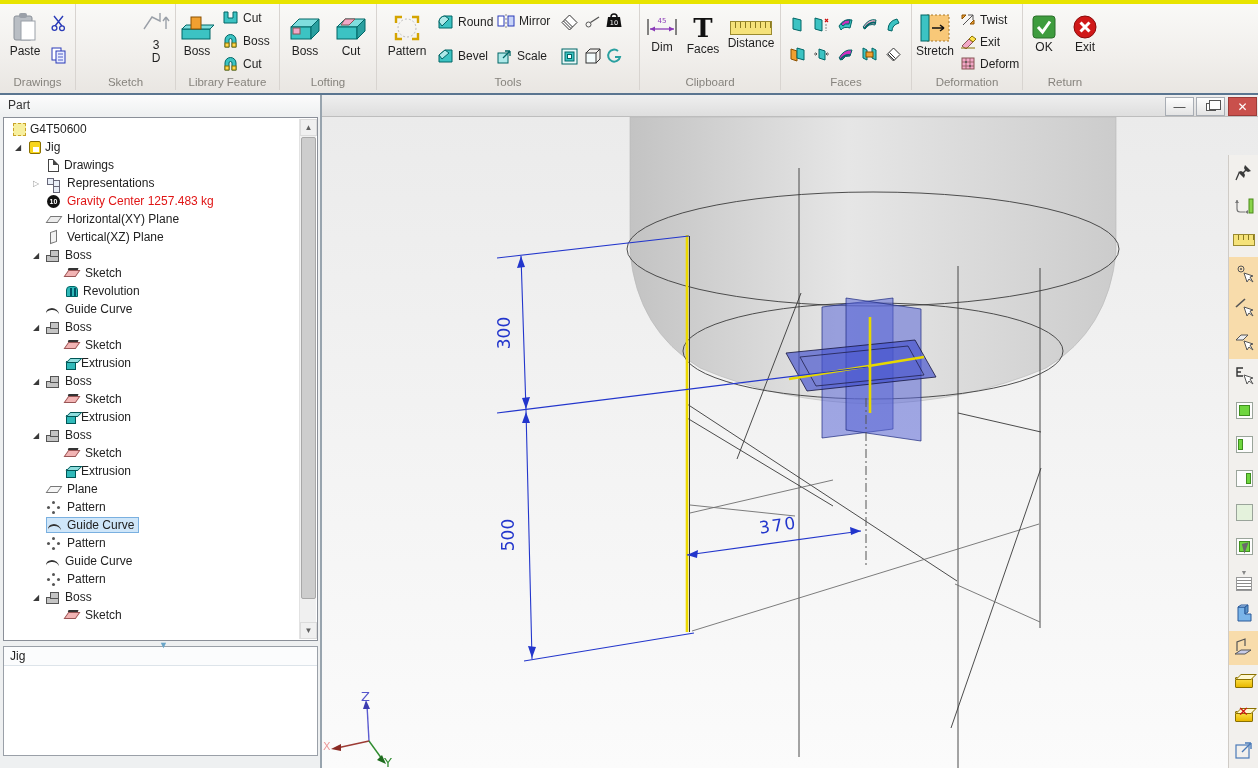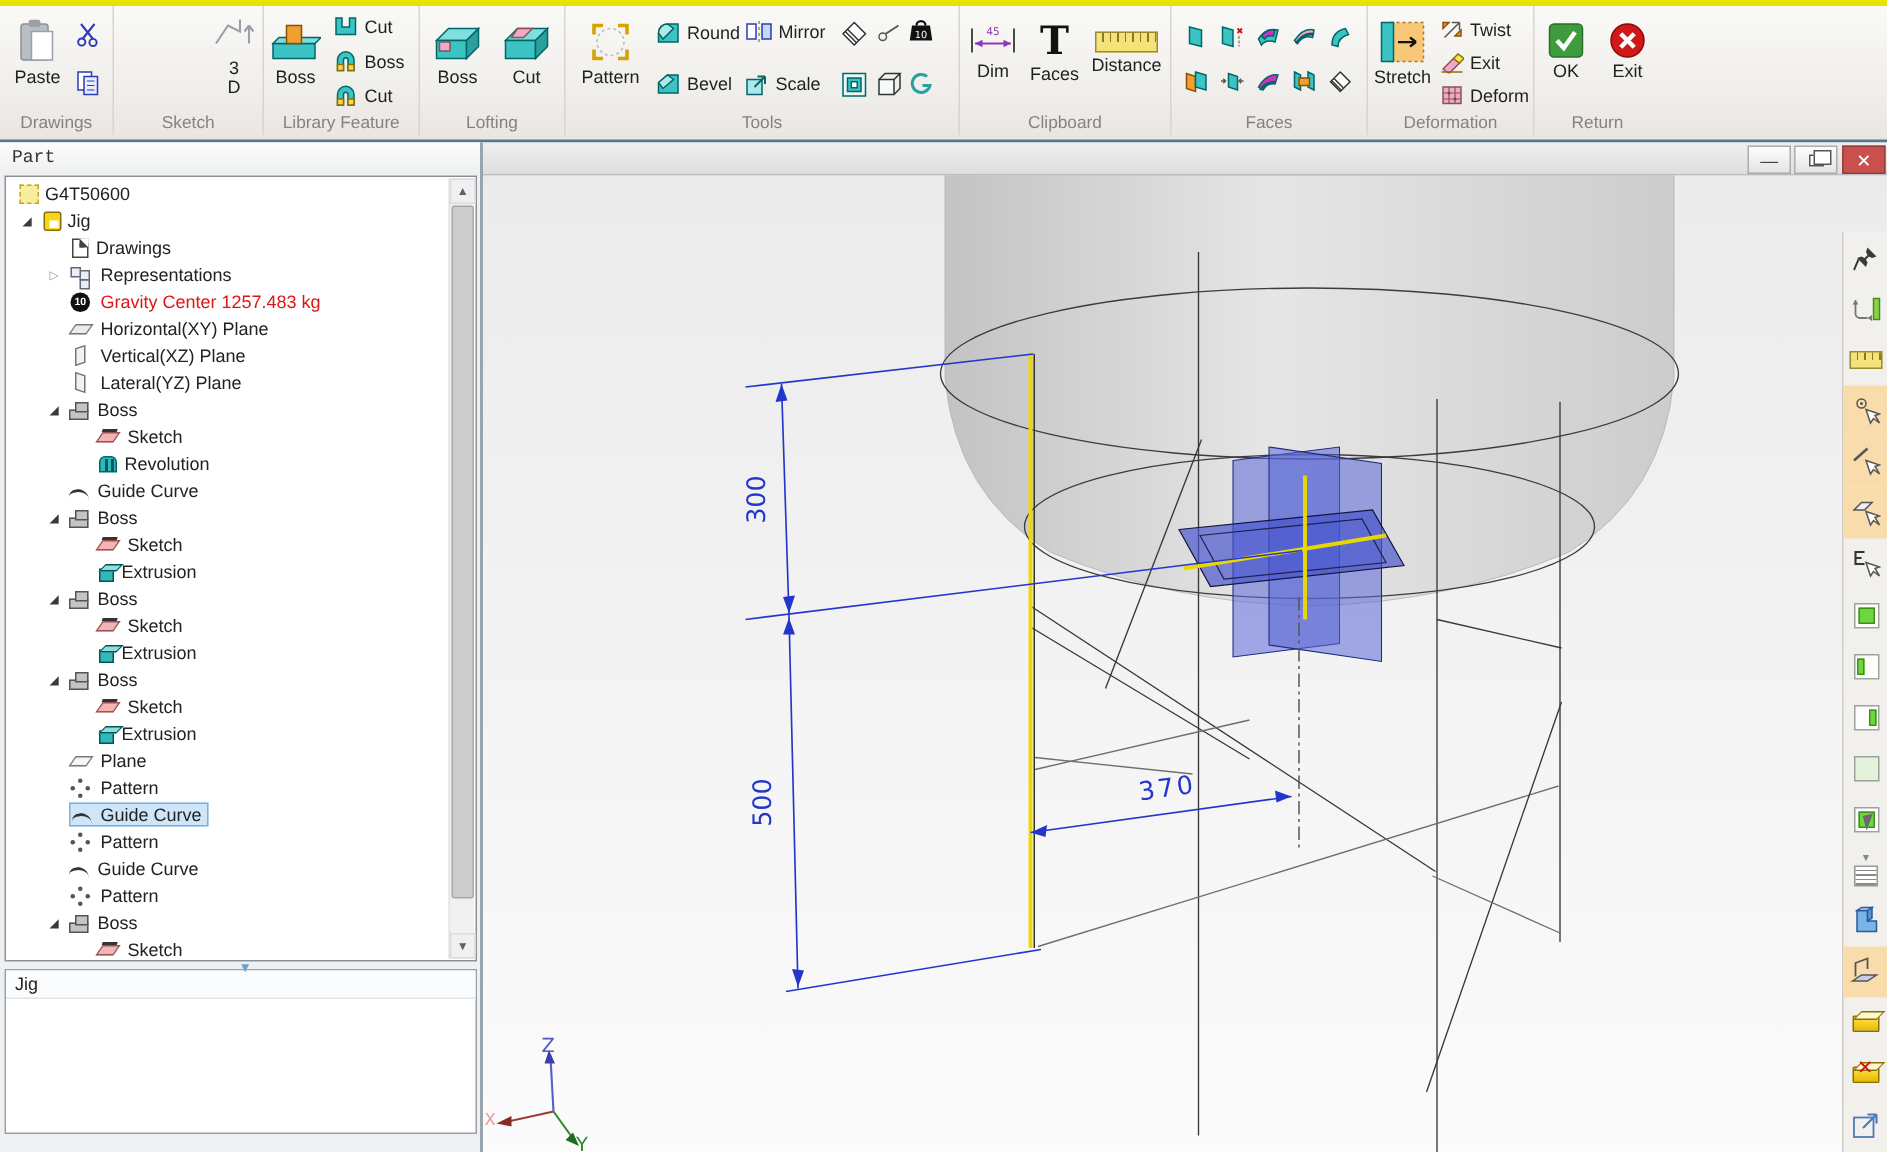--- a/index.html
+++ b/index.html
@@ -27,21 +27,21 @@
     repeating-linear-gradient(0deg,#fff 0 5px,#cfcfcf 5px 6px),
     repeating-linear-gradient(90deg,#fff 0 5px,#cfcfcf 5px 6px);background-blend-mode:multiply;}
   .ruler-ic{width:42px;height:14px;background:#f5e27a;border:1px solid #9a8a30;
     background-image:repeating-linear-gradient(90deg,transparent 0 4px,#8a7a20 4px 5px);
     background-size:100% 50%;background-repeat:no-repeat;}
   .tserif{font-family:"DejaVu Serif","Liberation Serif",serif;font-size:26px;line-height:26px;font-weight:bold;color:#111;}
 
   
   #leftpanel{position:absolute;left:0;top:95px;width:322px;height:673px;background:#eef0f1;
     border-right:2px solid #98a4ae;}
-  .ptitle{height:21px;line-height:21px;padding-left:8px;color:#333;background:linear-gradient(#fcfcfc,#eef0f1);font-family:Liberation Mono, monospace;}
+  .ptitle{height:21px;line-height:21px;padding-left:8px;color:#333;background:linear-gradient(#fcfcfc,#eef0f1);}
   .treebox{position:absolute;left:3px;top:22px;width:315px;height:524px;background:#fff;border:1px solid #8a8f98;}
   .trows{position:absolute;left:1px;top:2px;right:18px;bottom:1px;overflow:hidden;}
   .tr{display:flex;align-items:center;height:18px;white-space:nowrap;}
   .l0{padding-left:7px}.l1{padding-left:10px}.l2{padding-left:28px}.l3{padding-left:46px}
   .ar{width:13px;flex:none;font-size:8px;color:#3a3a3a;text-align:left;}
   .ar.hollow{color:#9a9a9a;}
   .sp{width:13px;flex:none;}
   .tl{padding:0 3px;}
   .red .tl{color:#e01515;}
   .sel{display:flex;align-items:center;background:#cfe6f9;border:1px solid #7ab0e0;padding:0 1px;}
@@ -544,27 +544,20 @@
           <span class="tl">Horizontal(XY) Plane</span>
         </div>
       <div class="tr l2">
           <span class="sp"></span>
           <span class="ti">
             <span class="iplanev" style="display:block"></span>
           </span>
           <span class="tl">Vertical(XZ) Plane</span>
         </div>
       <div class="tr l2">
-          <span class="sp"></span>
-          <span class="ti">
-            <span class="iplanel" style="display:block"></span>
-          </span>
-          <span class="tl">Lateral(YZ) Plane</span>
-        </div>
-      <div class="tr l2">
           <span class="ar">◢</span>
           <span class="ti iboss"></span>
           <span class="tl">Boss</span>
         </div>
       <div class="tr l3">
           <span class="sp"></span>
           <span class="ti">
             <span class="isk" style="display:block"></span>
           </span>
           <span class="tl">Sketch</span>

